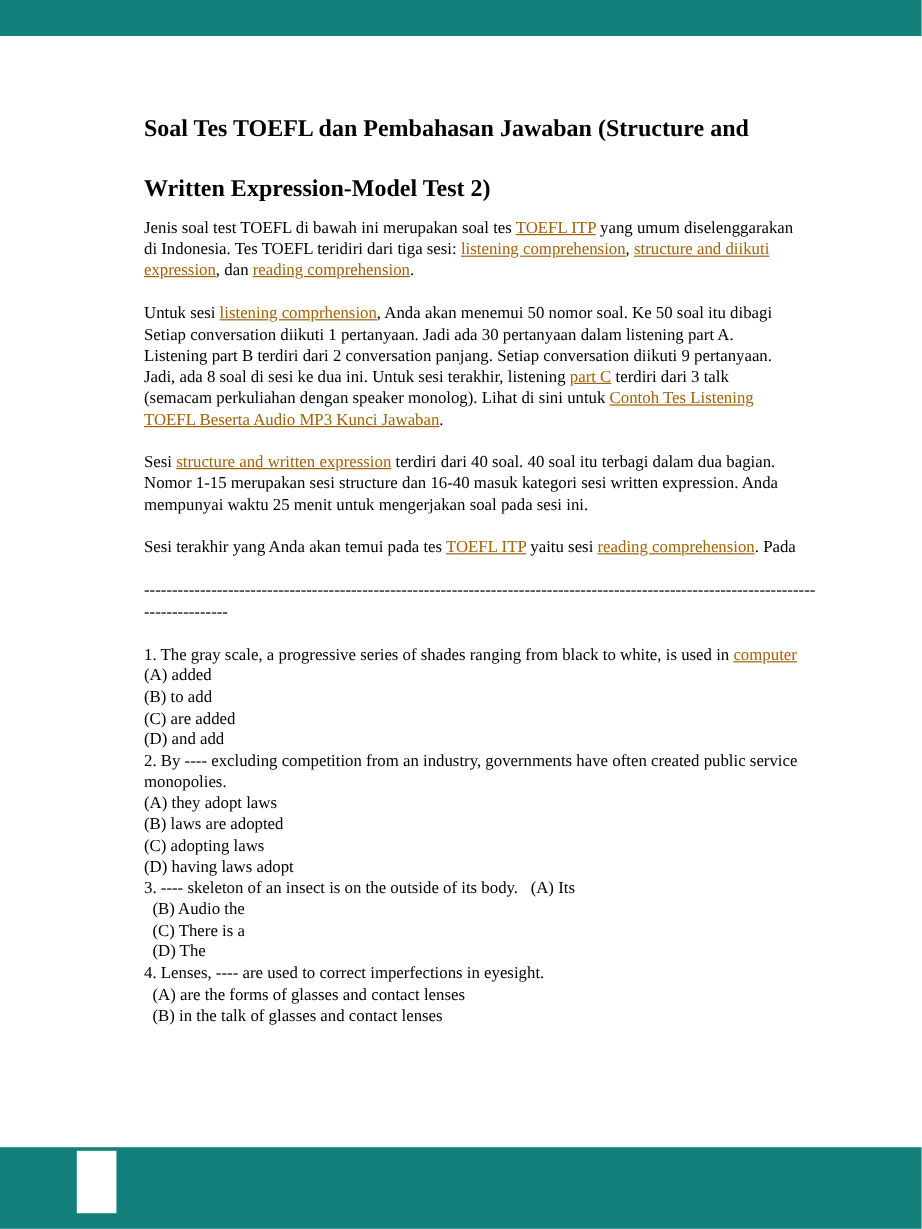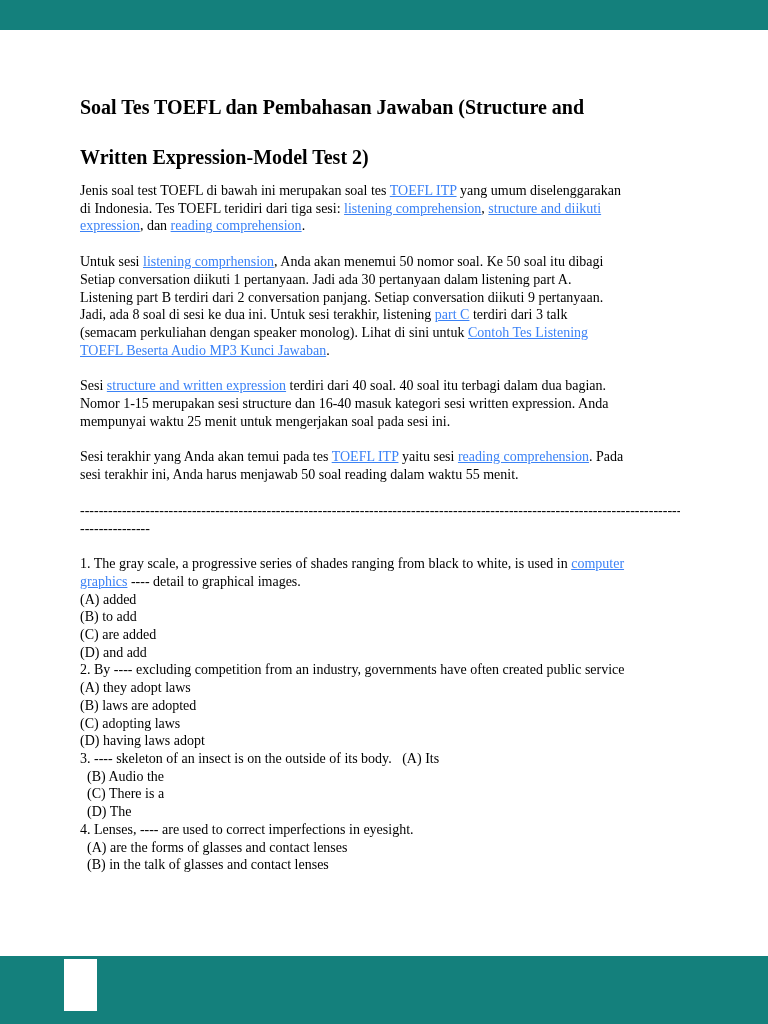--- a/index.html
+++ b/index.html
@@ -9,28 +9,28 @@
     font-family:"Liberation Serif", serif;
     color:#000000;
   }
   .viewer-bar { position:absolute; left:0; width:768px; background:#14807c; }
   .viewer-bar.top { top:0; height:30px; }
   .viewer-bar.bottom { top:956px; height:68px; }
   .next-page-stub { position:absolute; left:64px; top:3px; width:33px; height:52px; background:#ffffff; }
   .page {
     position:absolute; top:30px; left:0; width:768px; height:926px;
     background:#ffffff; box-sizing:border-box;
-    padding:52px 88px 0 80px; overflow:hidden;
+    padding:52px 88px 0 120px; overflow:hidden;
   }
   .block { font-size:14px; line-height:17.7px; }
   .block.title { font-size:20px; font-weight:bold; line-height:50px; }
   .block.para { margin-bottom:18px; }
   .block.divider { margin-bottom:18px; }
   .line { white-space:pre; overflow:hidden; }
-  a.doclink { color:#3b82f6; text-decoration:underline; cursor:pointer; }
+  a.doclink { color:#a16207; text-decoration:underline; cursor:pointer; }
 </style>
 </head>
 <body>
 
 <div class="viewer-bar top"></div>
 
 <div class="page" id="doc-page">
     <div class="block title">
       <div class="line">Soal Tes TOEFL dan Pembahasan Jawaban (Structure and</div>
       <div class="line">Written Expression-Model Test 2)</div>
@@ -48,34 +48,33 @@
       <div class="line">(semacam perkuliahan dengan speaker monolog). Lihat di sini untuk <a class="doclink">Contoh Tes Listening</a></div>
       <div class="line"><a class="doclink">TOEFL Beserta Audio MP3 Kunci Jawaban</a>.</div>
     </div>
     <div class="block para">
       <div class="line">Sesi <a class="doclink">structure and written expression</a> terdiri dari 40 soal. 40 soal itu terbagi dalam dua bagian.</div>
       <div class="line">Nomor 1-15 merupakan sesi structure dan 16-40 masuk kategori sesi written expression. Anda</div>
       <div class="line">mempunyai waktu 25 menit untuk mengerjakan soal pada sesi ini.</div>
     </div>
     <div class="block para">
       <div class="line">Sesi terakhir yang Anda akan temui pada tes <a class="doclink">TOEFL ITP</a> yaitu sesi <a class="doclink">reading comprehension</a>. Pada</div>
-      <div class="line">sesi terakhir ini, Anda harus menjawab 50 soal reading dalam waktu 55 menit.</div>
     </div>
     <div class="block divider">
       <div class="line">----------------------------------------------------------------------------------------------------------------------------------</div>
       <div class="line">---------------</div>
     </div>
     <div class="block questions">
       <div class="line">1. The gray scale, a progressive series of shades ranging from black to white, is used in <a class="doclink">computer</a></div>
-      <div class="line"><a class="doclink">graphics</a> ---- detail to graphical images.</div>
       <div class="line">(A) added</div>
       <div class="line">(B) to add</div>
       <div class="line">(C) are added</div>
       <div class="line">(D) and add</div>
       <div class="line">2. By ---- excluding competition from an industry, governments have often created public service</div>
+      <div class="line">monopolies.</div>
       <div class="line">(A) they adopt laws</div>
       <div class="line">(B) laws are adopted</div>
       <div class="line">(C) adopting laws</div>
       <div class="line">(D) having laws adopt</div>
       <div class="line">3. ---- skeleton of an insect is on the outside of its body.   (A) Its</div>
       <div class="line">  (B) Audio the</div>
       <div class="line">  (C) There is a</div>
       <div class="line">  (D) The</div>
       <div class="line">4. Lenses, ---- are used to correct imperfections in eyesight.</div>
       <div class="line">  (A) are the forms of glasses and contact lenses</div>

